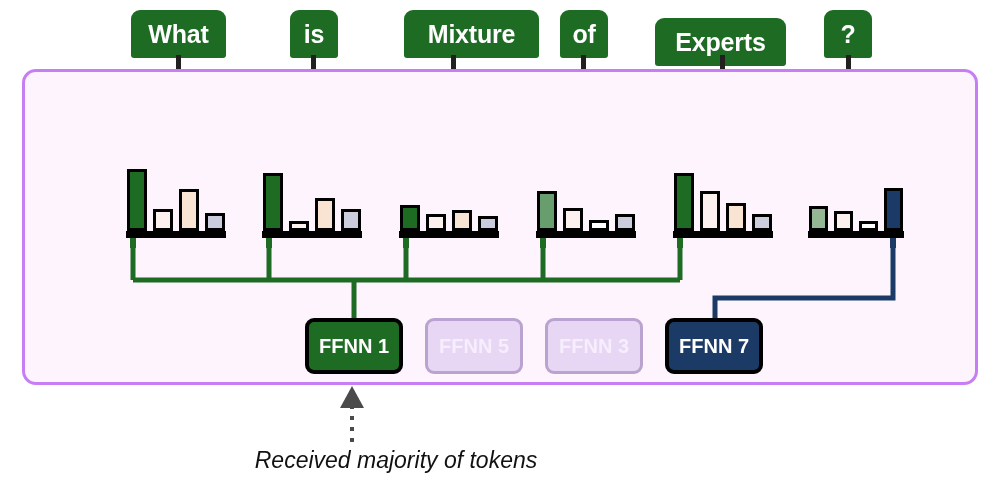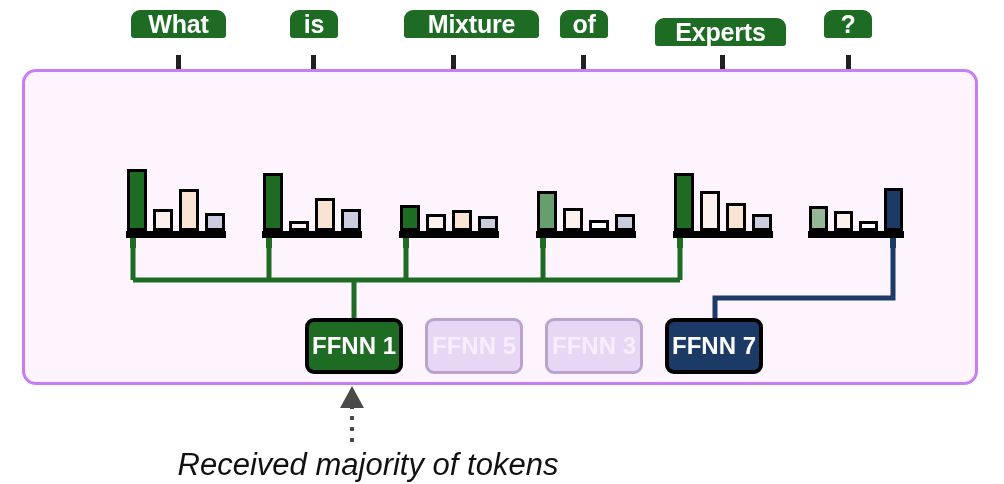--- a/index.html
+++ b/index.html
@@ -19,21 +19,21 @@
     width:956px;height:316px;
     background:#fdf4fd;
     border:3px solid #c77ef5;
     border-radius:14px;
     box-sizing:border-box;
   }
 
   
   .token{
     position:absolute;
-    height:28px;
+    height:48px;
     background:#1e6b24;
     color:#ffffff;
     font-size:25px;
     font-weight:bold;
     border-radius:9px 9px 3px 3px;
     display:flex;align-items:center;justify-content:center;
     top:10px;
     letter-spacing:-0.2px;
     box-sizing:border-box;
     padding:0 24px;
@@ -96,36 +96,37 @@
   #wires{position:absolute;left:0;top:0;width:1004px;height:484px;pointer-events:none;}
 
   
   .ffnn{
     position:absolute;
     top:318px;
     width:98px;height:56px;
     border-radius:9px;
     box-sizing:border-box;
     display:flex;align-items:center;justify-content:center;
-    font-size:24px;font-weight:bold;
+    font-size:20px;font-weight:bold;
     color:#ffffff;
   }
   .ffnn.active-green{background:#1e6b24;border:4px solid #000000;}
   .ffnn.active-navy{background:#1c3a66;border:4px solid #000000;}
   .ffnn.inactive{background:#e8d6f5;border:3px solid #bba3cf;color:#f6eefc;}
 
   
   .caption{
     position:absolute;
-    left:8px;top:447px;
+    left:0;top:447px;
     width:720px;
     text-align:center;
-    font-size:31px;
+    font-size:23px;
     font-style:italic;
     color:#111111;
+    padding-left:36px;
   }
   #annot{position:absolute;left:0;top:380px;width:1004px;height:80px;}
 </style>
 </head>
 <body>
 
 <div id="stage">
 
   <div id="tokens-layer">
       <div class="token" style="left: 131px; width: 95px;">What</div>

